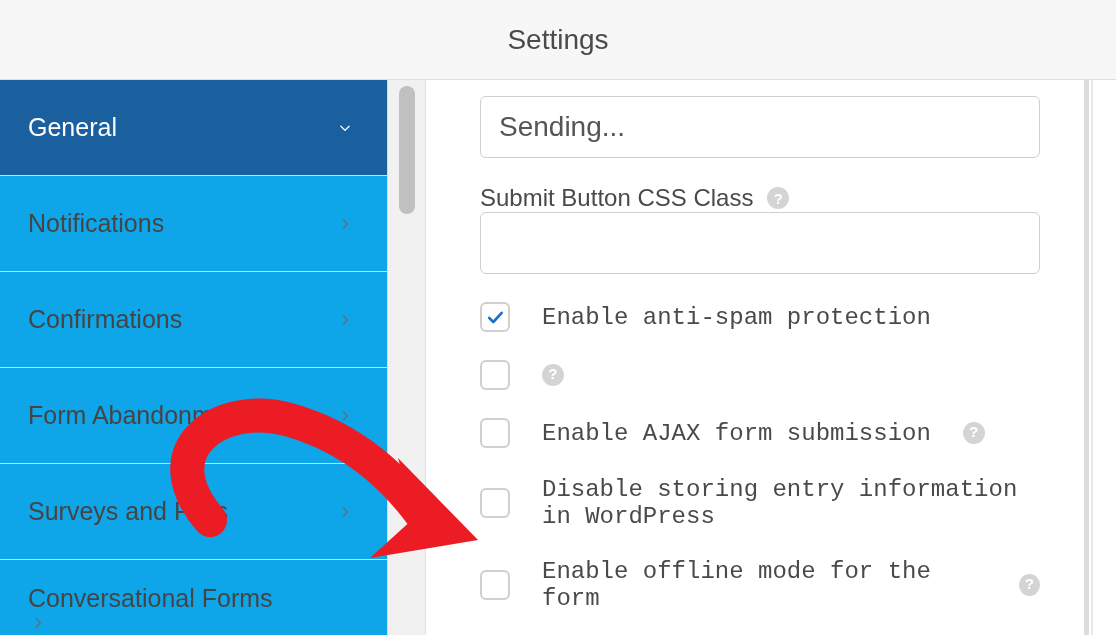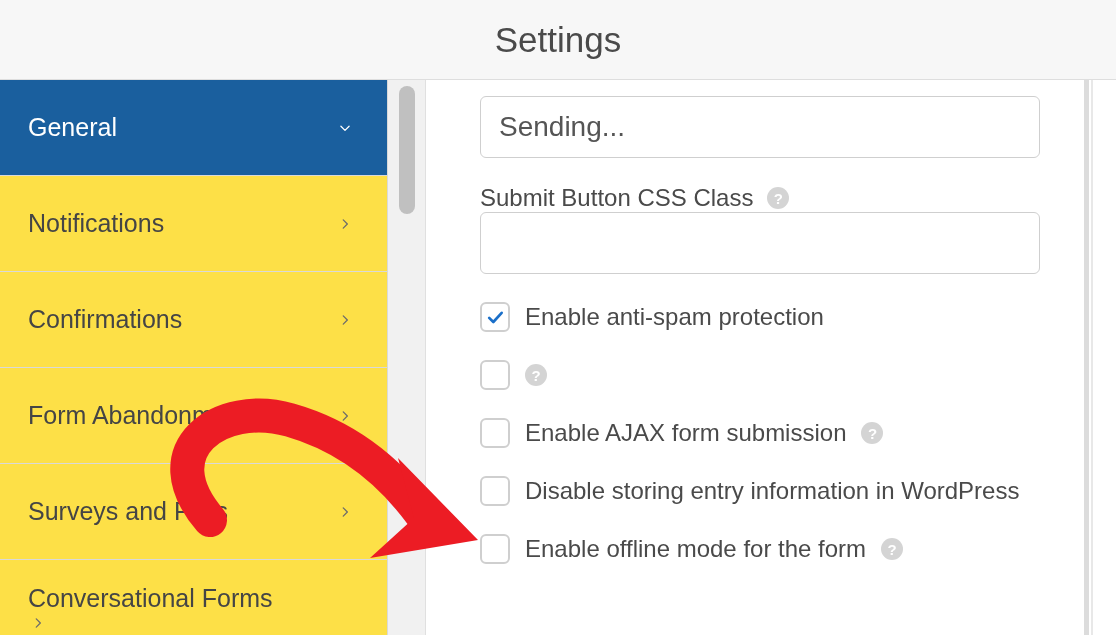--- a/index.html
+++ b/index.html
@@ -1,25 +1,25 @@
 <!DOCTYPE html>
 <html><head>
 <meta charset="utf-8">
 <style>
   * { box-sizing: border-box; margin: 0; padding: 0; }
   html, body { width: 1116px; height: 635px; overflow: hidden; font-family: -apple-system, BlinkMacSystemFont, "Segoe UI", Helvetica, Arial, sans-serif; background: #fff; }
   .frame { position: relative; width: 1116px; height: 635px; }
 
   .header { height: 80px; display: flex; align-items: center; justify-content: center; border-bottom: 1px solid #dedede; background: #f7f7f7; }
-  .header-title { font-size: 35px; color: #4a4a4a; font-weight: 400; }
+  .header-title { font-size: 28px; color: #4a4a4a; font-weight: 400; }
 
   .body { display: flex; height: 555px; position: relative; }
 
   
-  .sidebar { width: 388px; background: #fde047; border-right: 1px solid #d9d9d9; }
+  .sidebar { width: 388px; background: #0ea5e9; border-right: 1px solid #d9d9d9; }
   .sidebar-item { height: 96px; display: flex; align-items: center; justify-content: space-between; padding: 0 32px 0 28px; color: #454545; font-size: 25px; border-bottom: 1px solid #d9d9d9; cursor: pointer; }
   .sidebar-item:last-child { height: 72px; border-bottom: none; padding-top: 0; align-items: flex-start; padding-top: 24px; flex-direction: column;}
   .sidebar-item.open { background: #1a5f9e; color: #fff; }
   .sidebar-item.open .chev svg path { stroke: #fff; }
   .chev { width: 20px; height: 20px; display:flex; align-items:center; justify-content:center; }
   .chev svg { width: 14px; height: 14px; }
   .chev svg path { stroke: #6b6b6b; stroke-width: 2.2; fill: none; stroke-linecap: round; stroke-linejoin: round; }
 
   
   .scrollgutter { width: 38px; background: #f1f1f1; position: relative; }
@@ -30,21 +30,21 @@
   .panel { flex: 1; padding: 16px 40px 0 54px; position: relative; }
   .panel-inner { width: 560px; }
 
   .text-input { width: 560px; height: 62px; border: 1px solid #cfcfcf; border-radius: 6px; font-size: 28px; color: #555; padding: 0 18px; display: flex; align-items: center; background: #fff; }
 
   .field-label { font-size: 24px; color: #4a4a4a; margin-top: 26px; margin-bottom: 0; display: flex; align-items: center; gap: 14px; }
 
   .help-icon { width: 22px; height: 22px; border-radius: 50%; background: #d4d4d4; display:inline-flex; align-items:center; justify-content:center; color:#fff; font-size: 15px; font-weight: 700; }
 
   .checklist { margin-top: 28px; }
-  .check-row { display: flex; align-items: center; gap: 15px; margin-bottom: 28px; font-size: 24px; color: #4a4a4a; }
+  .check-row { display: flex; align-items: center; gap: 32px; margin-bottom: 28px; font-size: 24px; color: #4a4a4a; font-family: Liberation Mono, monospace; }
   .checkbox { width: 30px; height: 30px; border: 2px solid #cfcfcf; border-radius: 6px; background: #fff; display:flex; align-items:center; justify-content:center; flex-shrink:0; }
   .checkbox.checked svg { display:block; }
   .checkbox svg { display:none; width: 20px; height: 20px; }
   .checkbox svg path { stroke: #1a6fc9; stroke-width: 3.2; fill:none; stroke-linecap: round; stroke-linejoin: round; }
 
   .right-border { position:absolute; right: 4px; top: 0; bottom: 0; width: 28px; display:flex; }
   .right-border .l1 { width: 5px; background: #dcdcdc; margin-right: 2px; }
   .right-border .l2 { width: 2px; background: #e8e8e8; }
 
   

